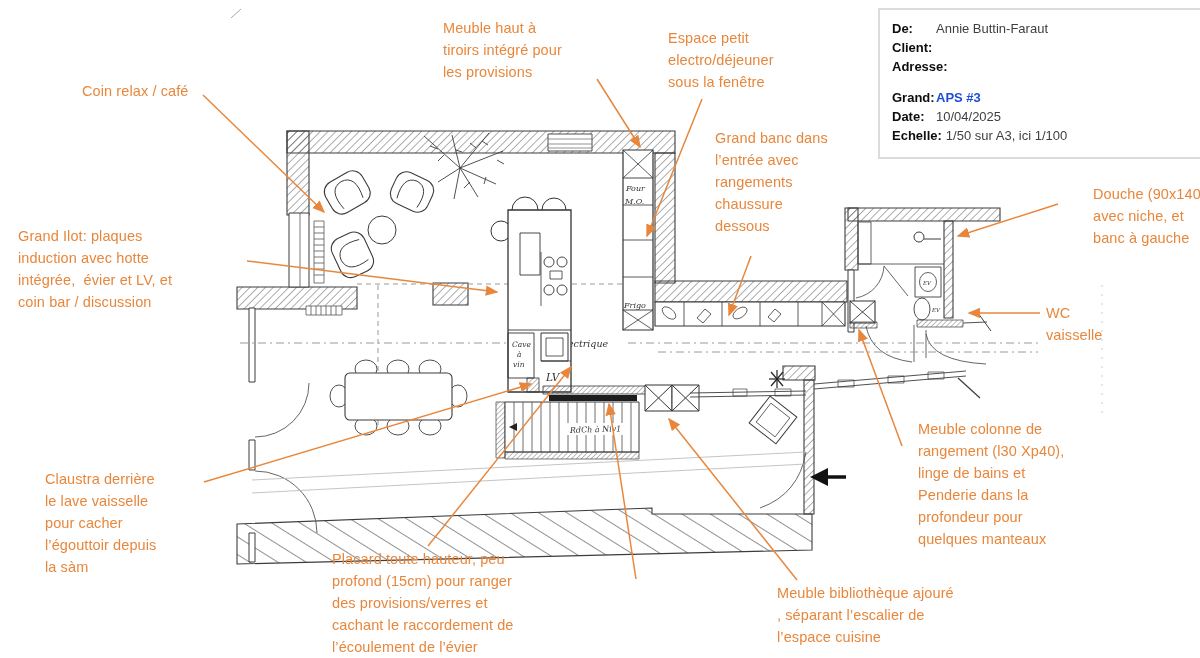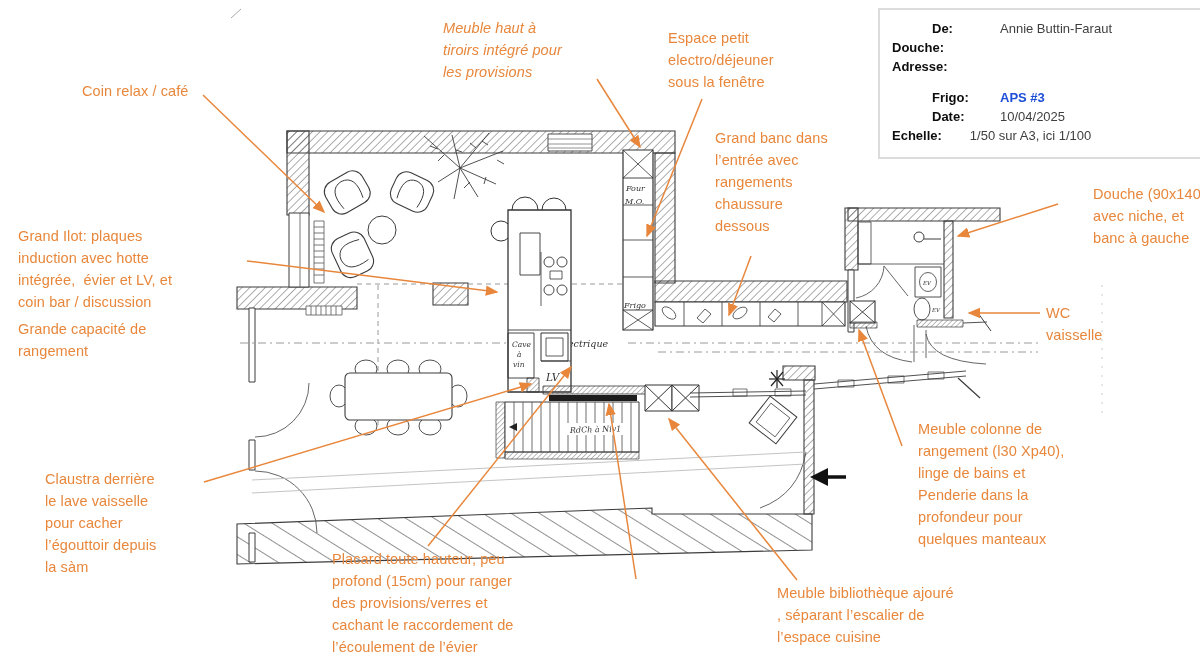--- a/index.html
+++ b/index.html
@@ -7,22 +7,22 @@
   #stage{position:relative;width:1200px;height:658px;background:#fff;overflow:hidden;
          font-family:"Liberation Sans",sans-serif;}
   #plan-svg{position:absolute;left:0;top:0;}
   .ann{position:absolute;white-space:pre;color:var(--accent,#E8873C);
        font-size:14.5px;line-height:22px;font-weight:400;letter-spacing:.1px;}
   .infobox{position:absolute;left:878px;top:8px;width:316px;min-height:128px;
            background:#fff;border:2px solid #dcdcdc;padding:9px 12px 10px 12px;
            font-size:13px;line-height:19px;color:#111;}
   .infobox .row{white-space:pre;}
   .infobox .k{font-weight:bold;color:#0d0d0d;margin-right:4px;}
-  .infobox .k.w{display:inline-block;width:44px;margin-right:0;margin-left:40px;}
-  .infobox .v{color:#3f3f3f;margin-left:24px;}
+  .infobox .k.w{display:inline-block;width:44px;margin-right:0;}
+  .infobox .v{color:#3f3f3f;}
   .infobox .v.b{font-weight:bold;color:#1d4ed8;}
   .infobox .spacer{height:12px;}
   .ht{font-family:"DejaVu Serif",serif;font-style:italic;fill:#333;}
   svg line,svg path,svg rect,svg circle,svg ellipse{vector-effect:non-scaling-stroke;}
 </style>
 </head>
 <body>
 
 <div id="stage">
 
@@ -329,37 +329,35 @@
     <line x1="1058" y1="204" x2="958" y2="236" marker-end="url(#arrO)"></line>
     <line x1="1040" y1="313" x2="969" y2="313" marker-end="url(#arrO)"></line>
     <line x1="902" y1="446" x2="859" y2="330" marker-end="url(#arrO)"></line>
     <line x1="428" y1="546" x2="571" y2="367" marker-end="url(#arrO)"></line>
     <line x1="636" y1="579" x2="609" y2="404" marker-end="url(#arrO)"></line>
     <line x1="797" y1="580" x2="669" y2="419" marker-end="url(#arrO)"></line>
   </g>
 </svg>
 
 <div class="ann" style="left:82px;top:80px;">Coin relax / café</div>
-<div class="ann" style="left:443px;top:17px;font-style:italic;">Meuble haut à
+<div class="ann" style="left:443px;top:17px;">Meuble haut à
 tiroirs intégré pour
 les provisions</div>
 <div class="ann" style="left:715px;top:127px;">Grand banc dans
 l’entrée avec
 rangements
 chaussure
 dessous</div>
 <div class="ann" style="left:668px;top:27px;">Espace petit
 electro/déjeuner
 sous la fenêtre</div>
 <div class="ann" style="left:18px;top:205px;margin-top:20px;">Grand Ilot: plaques
 induction avec hotte
 intégrée,  évier et LV, et
 coin bar / discussion</div>
-<div class="ann" style="left:18px;top:318px;">Grande capacité de
-rangement</div>
 <div class="ann" style="left:45px;top:468px;">Claustra derrière
 le lave vaisselle
 pour cacher
 l’égouttoir depuis
 la sàm</div>
 <div class="ann" style="left:1063px;top:183px;margin-left:30px;">Douche (90x140)
 avec niche, et
 banc à gauche</div>
 <div class="ann" style="left:1046px;top:302px;">WC
 vaisselle</div>
@@ -373,21 +371,21 @@
 profond (15cm) pour ranger
 des provisions/verres et
 cachant le raccordement de
 l’écoulement de l’évier</div>
 <div class="ann" style="left:777px;top:582px;">Meuble bibliothèque ajouré
 , séparant l’escalier de
 l’espace cuisine</div>
 
 <div class="infobox">
   <div class="row"><span class="k w">De:</span><span class="v">Annie Buttin-Faraut</span></div>
-  <div class="row"><span class="k">Douche:</span></div>
+  <div class="row"><span class="k">Client:</span></div>
   <div class="row"><span class="k">Adresse:</span></div>
   <div class="spacer"></div>
-  <div class="row"><span class="k w">Frigo:</span><span class="v b">APS #3</span></div>
+  <div class="row"><span class="k w">Grand:</span><span class="v b">APS #3</span></div>
   <div class="row"><span class="k w">Date:</span><span class="v">10/04/2025</span></div>
   <div class="row"><span class="k">Echelle:</span><span class="v">1/50 sur A3, ici 1/100</span></div>
 </div>
 
 </div>
 
 </body></html>

